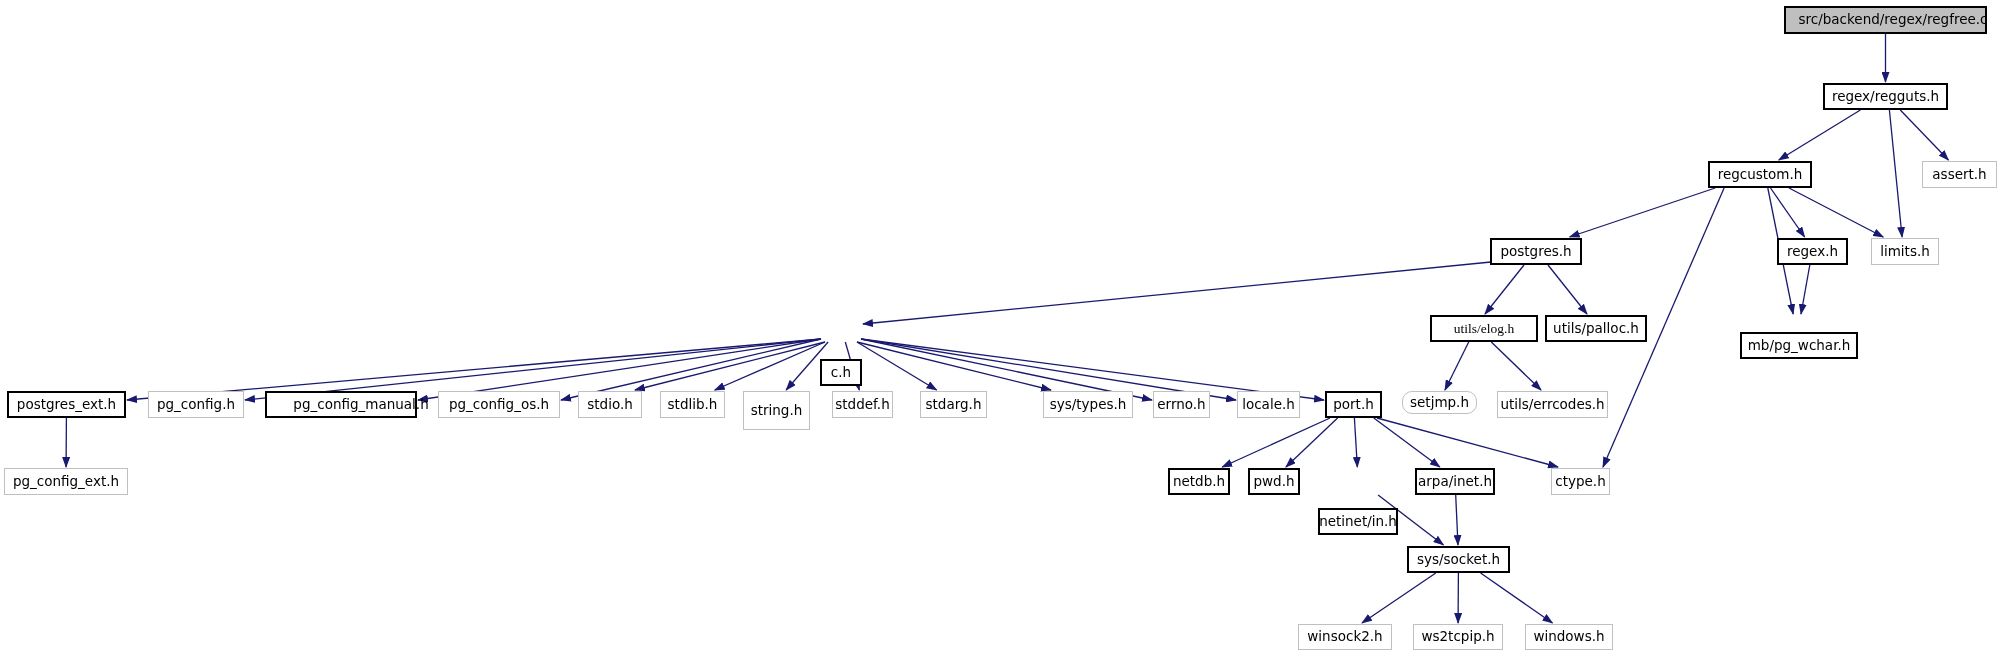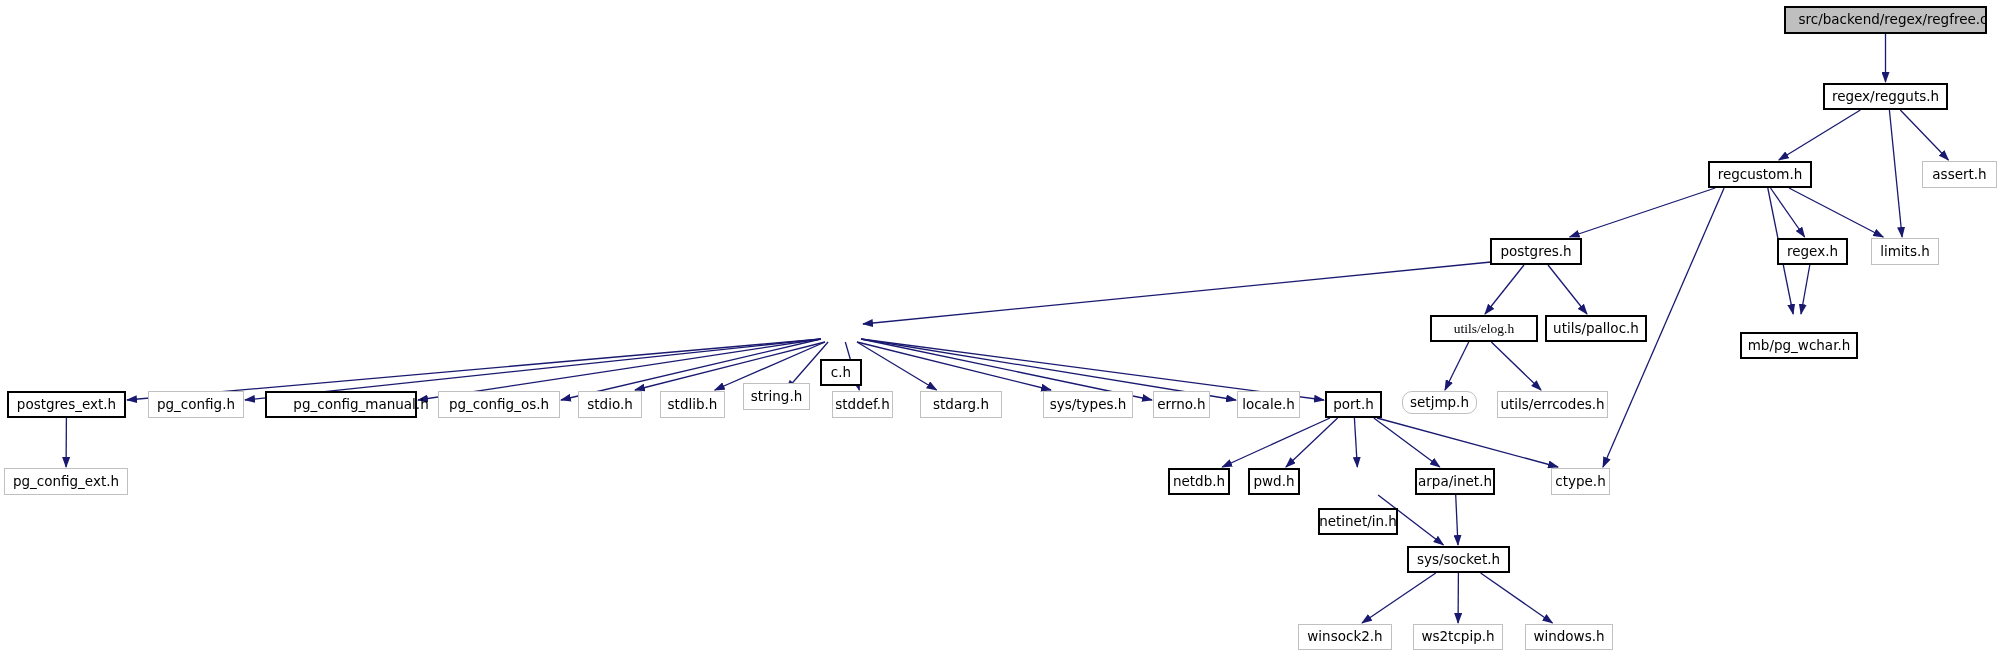--- a/index.html
+++ b/index.html
@@ -98,23 +98,23 @@
       <div class="node doc" style="left: 820px; top: 315px; width: 42px; height: 27px; margin-top: 44px;">c.h</div>
       <div class="node doc" style="left: 1430px; top: 315px; width: 108px; height: 27px; font-family: Liberation Serif, serif;">utils/elog.h</div>
       <div class="node doc" style="left: 1545px; top: 315px; width: 102px; height: 27px;">utils/palloc.h</div>
       <div class="node doc" style="left: 1740px; top: 332px; width: 118px; height: 27px;">mb/pg_wchar.h</div>
       <div class="node doc" style="left: 7px; top: 391px; width: 119px; height: 27px;">postgres_ext.h</div>
       <div class="node ext" style="left: 148px; top: 391px; width: 96px; height: 27px;">pg_config.h</div>
       <div class="node doc" style="left: 265px; top: 391px; width: 152px; height: 27px; padding-left: 40px;">pg_config_manual.h</div>
       <div class="node ext" style="left: 438px; top: 391px; width: 122px; height: 27px;">pg_config_os.h</div>
       <div class="node ext" style="left: 578px; top: 391px; width: 64px; height: 27px;">stdio.h</div>
       <div class="node ext" style="left: 660px; top: 391px; width: 65px; height: 27px;">stdlib.h</div>
-      <div class="node ext" style="left: 743px; top: 383px; width: 67px; height: 27px;">string.h</div>
+      <div class="node ext" style="left: 743px; top: 391px; width: 67px; height: 39px;">string.h</div>
       <div class="node ext" style="left: 832px; top: 391px; width: 61px; height: 27px;">stddef.h</div>
-      <div class="node ext" style="left: 920px; top: 391px; width: 82px; height: 27px;">stdarg.h</div>
+      <div class="node ext" style="left: 920px; top: 391px; width: 67px; height: 27px;">stdarg.h</div>
       <div class="node ext" style="left: 1043px; top: 391px; width: 90px; height: 27px;">sys/types.h</div>
       <div class="node ext" style="left: 1153px; top: 391px; width: 57px; height: 27px;">errno.h</div>
       <div class="node ext" style="left: 1237px; top: 391px; width: 63px; height: 27px;">locale.h</div>
       <div class="node doc" style="left: 1325px; top: 391px; width: 57px; height: 27px;">port.h</div>
       <div class="node ext" style="left: 1402px; top: 391px; width: 75px; height: 23px; border-radius: 10px;">setjmp.h</div>
       <div class="node ext" style="left: 1497px; top: 391px; width: 111px; height: 27px;">utils/errcodes.h</div>
       <div class="node ext" style="left: 4px; top: 468px; width: 124px; height: 27px;">pg_config_ext.h</div>
       <div class="node doc" style="left: 1168px; top: 468px; width: 62px; height: 27px;">netdb.h</div>
       <div class="node doc" style="left: 1248px; top: 468px; width: 52px; height: 27px;">pwd.h</div>
       <div class="node doc" style="left: 1318px; top: 468px; width: 80px; height: 27px; margin-top: 40px;">netinet/in.h</div>

